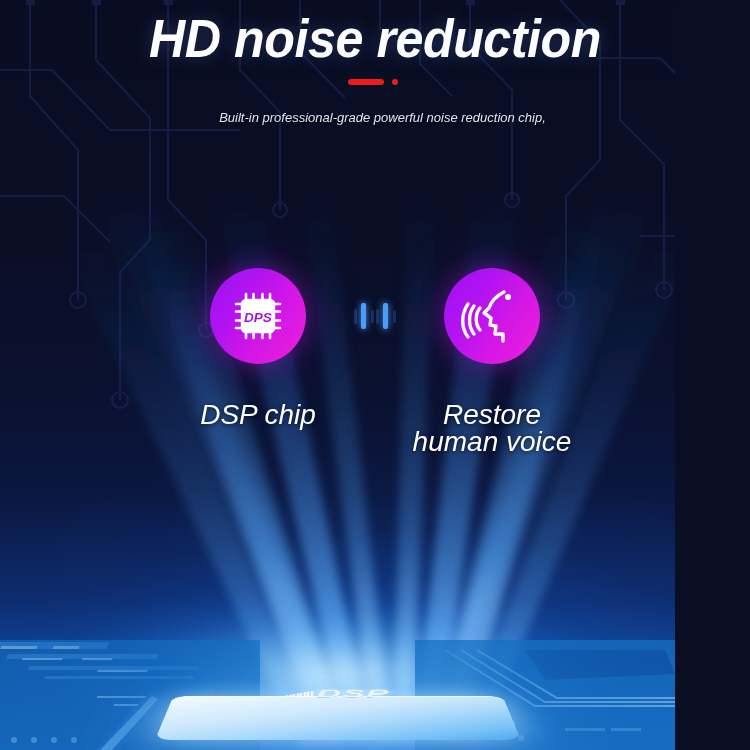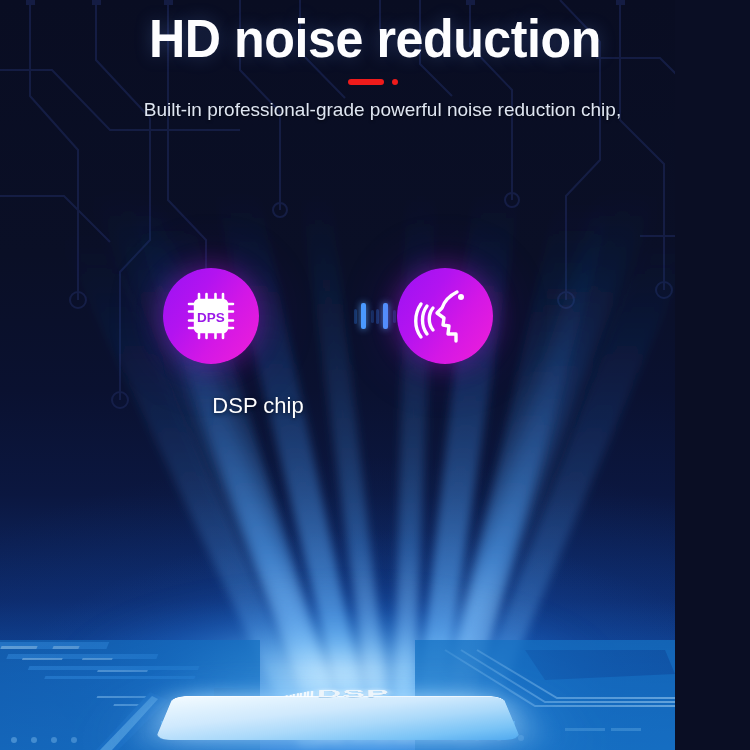--- a/index.html
+++ b/index.html
@@ -13,20 +13,21 @@
 
   
   #stage {
     position:absolute; inset:0;
     width:675px; height:750px;
     overflow:hidden;
     background:
       radial-gradient(ellipse 560px 300px at 375px 745px, rgba(70,170,255,.55) 0%, rgba(30,110,220,.16) 45%, rgba(10,14,36,0) 72%),
       radial-gradient(ellipse 900px 520px at 375px 820px, rgba(18,70,160,.55) 0%, rgba(10,14,36,0) 70%),
       linear-gradient(180deg,#090d22 0%, #0a0f26 34%, #0a1130 52%, #0b1740 66%, #0d2a6a 80%, #0f4ba0 90%, #1770c8 100%);
+    font-style: italic;
   }
 
   
   .circuit { position:absolute; left:0; top:0; width:750px; height:470px; opacity:.55; }
 
   
   #beams { position:absolute; left:0; bottom:0; width:750px; height:560px; }
 
   
   .pool {
@@ -55,44 +56,44 @@
   #accent { height:18px; margin-top:4px; position:relative; }
   #accent .dash {
     position:absolute; left:50%; top:6px; margin-left:-27px;
     width:36px; height:6px; border-radius:3px; background:#ef1b1b;
   }
   #accent .dot {
     position:absolute; left:50%; top:6px; margin-left:+17px;
     width:6px; height:6px; border-radius:50%; background:#ef1b1b;
   }
   #subtitle {
-    margin-top:6px;
-    font-size:19px; line-height:26px;
+    margin-top:14px;
+    font-size:13px; line-height:26px;
     color:#dfe6f2;
     text-shadow:0 1px 3px rgba(0,0,0,.6);
     padding-left:15px;
   }
 
   
   #features {
     position:absolute; left:0; top:268px; width:750px;
     display:flex; justify-content:center; align-items:flex-start;
   }
-  .feature { width:190px; display:flex; flex-direction:column; }
+  .feature { width:190px; display:flex; flex-direction:column; align-items:center; }
   .bubble {
     width:96px; height:96px; border-radius:50%;
     background:linear-gradient(125deg,#9b12f4 0%, #b313f0 34%, #d317e6 62%, #ef1fd8 100%);
     box-shadow:0 0 26px rgba(185,25,230,.40), 0 0 60px rgba(150,20,220,.22);
     display:flex; align-items:center; justify-content:center;
     position:relative;
   }
   .feature.mid .bubble { width:98px; height:98px; }
   .flabel {
-    margin-top:28px;
-    font-size:22px; line-height:27px;
+    margin-top:37px;
+    font-size:28px; line-height:27px;
     color:#fff; text-align:center; font-weight:normal;
     text-shadow:0 1px 4px rgba(0,0,0,.65);
   }
   .sep {
     width:22px; height:96px; margin-top:0;
     display:flex; align-items:center; justify-content:center;
     position:relative; flex:0 0 auto;
   }
   .sep i { display:block; border-radius:2px; background:#2f7fe8; }
   .sep .b1 { position:absolute; left:1px;  width:3px; height:15px; opacity:.30; }
@@ -334,20 +335,24 @@
 
             <path d="M44 8 C36 12 31 18 29 24 L24 29 L31 34 L30 41 L36 42 L35 50 L43 50 L43 57"></path>
 
             <path d="M20 24 C15 30 15 40 20 46"></path>
             <path d="M14 22 C8 30 8 42 14 50"></path>
             <path d="M8 20 C1 30 1 44 8 53"></path>
           </g>
           <circle cx="48" cy="13" r="3" fill="#fff"></circle>
         </svg>
       </div>
+      <div class="flabel">
+        <div>Restore</div>
+        <div>human voice</div>
+      </div>
     </div>
   </div>
 
   <div id="device">
     <div class="edge"></div>
     <div class="body"></div>
     <div class="brand">
       <span class="bars">
         <span style="height:5px"></span>
           <span style="height:7px"></span>

